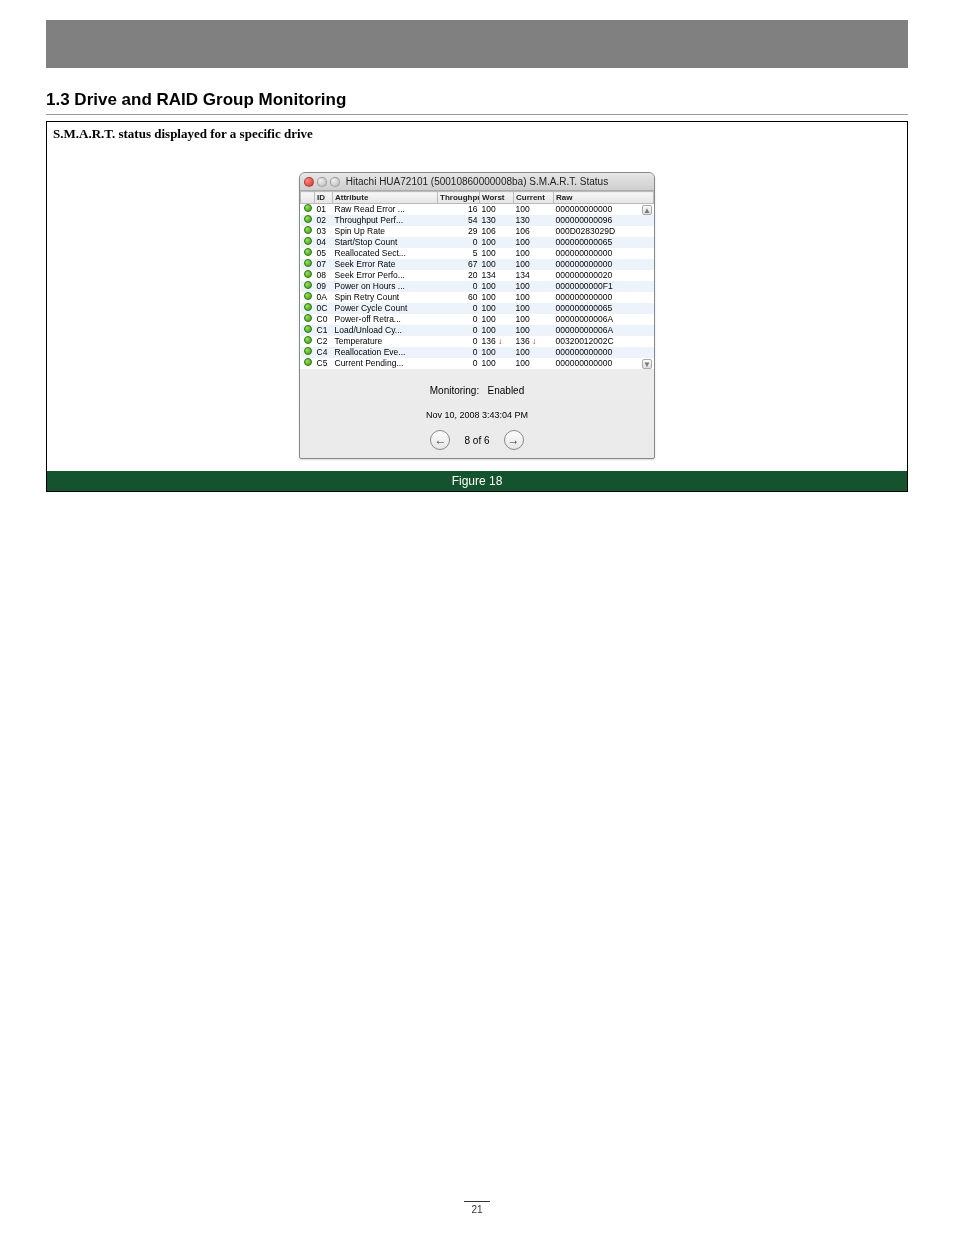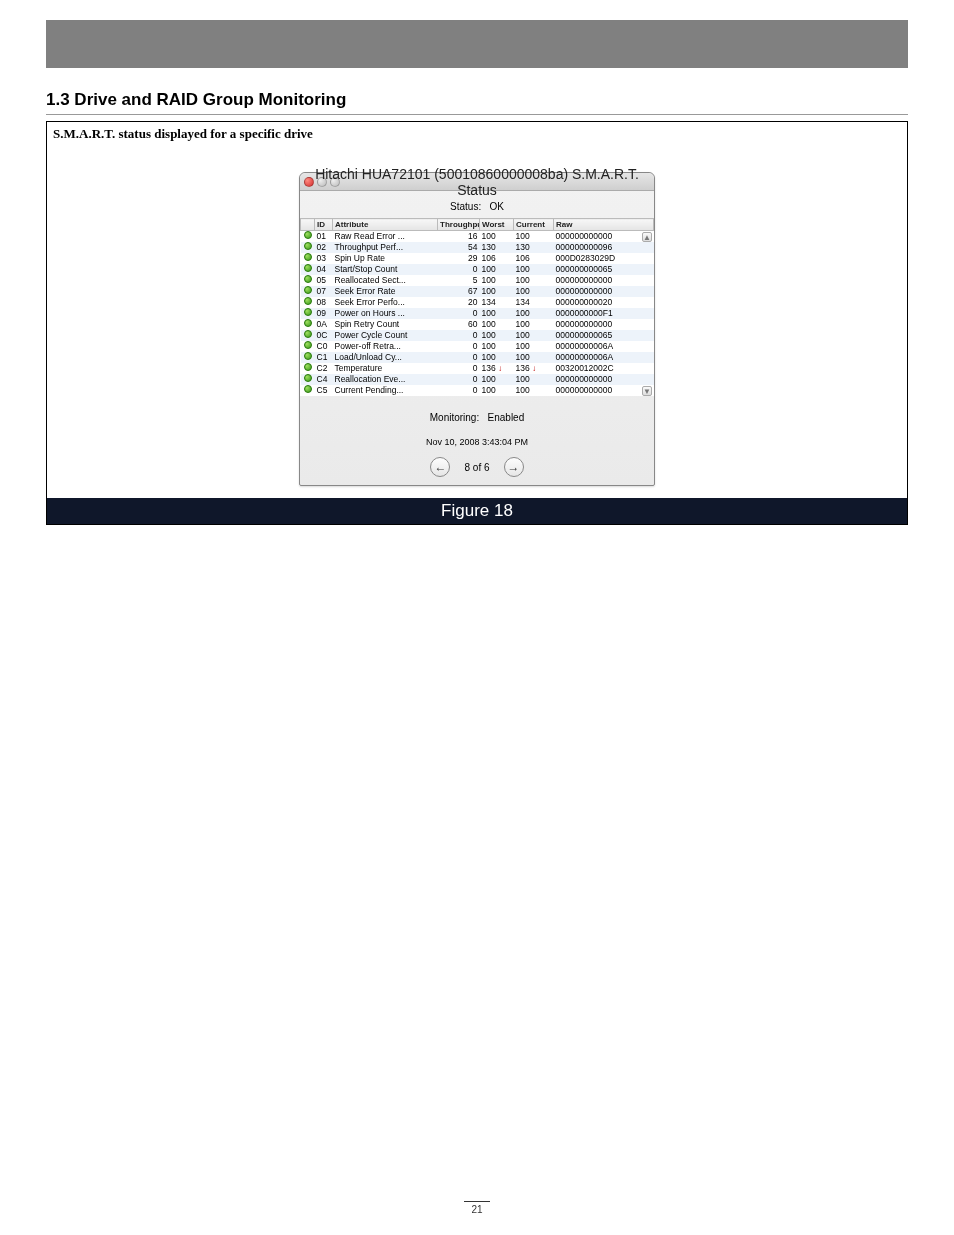--- a/index.html
+++ b/index.html
@@ -58,21 +58,21 @@
     padding: 0 4px;
     gap: 3px;
     position: relative;
   }
   .tl-btn { width: 10px; height: 10px; border-radius: 50%; border: 1px solid rgba(0,0,0,0.25); }
   .tl-close { background: radial-gradient(circle at 30% 30%, #ff8a80, #d32f2f); }
   .tl-min   { background: radial-gradient(circle at 30% 30%, #eee, #bbb); }
   .tl-zoom  { background: radial-gradient(circle at 30% 30%, #eee, #bbb); }
   .titlebar-text {
     position: absolute; left: 0; right: 0; text-align: center;
-    font-size: 14px; color: #222;
+    font-size: 10px; color: #222;
   }
   .status-line {
     text-align: center;
     padding: 10px 0 6px 0;
     font-size: 10px;
   }
   .smart-table {
     width: 100%;
     border-collapse: collapse;
     background: #fff;
@@ -158,24 +158,24 @@
   }
   .refresh-btn {
     border: 1px solid #888;
     border-radius: 10px;
     background: linear-gradient(#fefefe,#e6e6e6);
     font-size: 10px;
     padding: 1px 14px;
     cursor: pointer;
   }
   .figure-caption {
-    background: #0f172a;
+    background: #14532d;
     color: #fff;
     text-align: center;
-    font-size: 17px;
+    font-size: 12px;
     padding: 3px 0;
   }
   .page-number {
     position: absolute;
     bottom: 20px;
     left: 0; right: 0;
     text-align: center;
     font-size: 10px;
     color: #333;
   }
@@ -199,24 +199,20 @@
   <div class="screenshot-wrap">
     <div class="mac-window">
 
       <div class="titlebar">
         <span class="tl-btn tl-close"></span>
         <span class="tl-btn tl-min"></span>
         <span class="tl-btn tl-zoom"></span>
         <span class="titlebar-text">Hitachi HUA72101 (50010860000008ba) S.M.A.R.T. Status</span>
       </div>
 
-      <div class="status-line">
-        <span>Status:</span>&nbsp;&nbsp;
-        <span>OK</span>
-      </div>
 
       <div class="table-wrap">
         <table class="smart-table">
           <thead>
             <tr>
               <th class="col-status"></th>
               <th class="col-id">ID</th>
               <th class="col-attr">Attribute</th>
               <th class="col-thresh">Throughput</th>
               <th class="col-worst">Worst</th>

